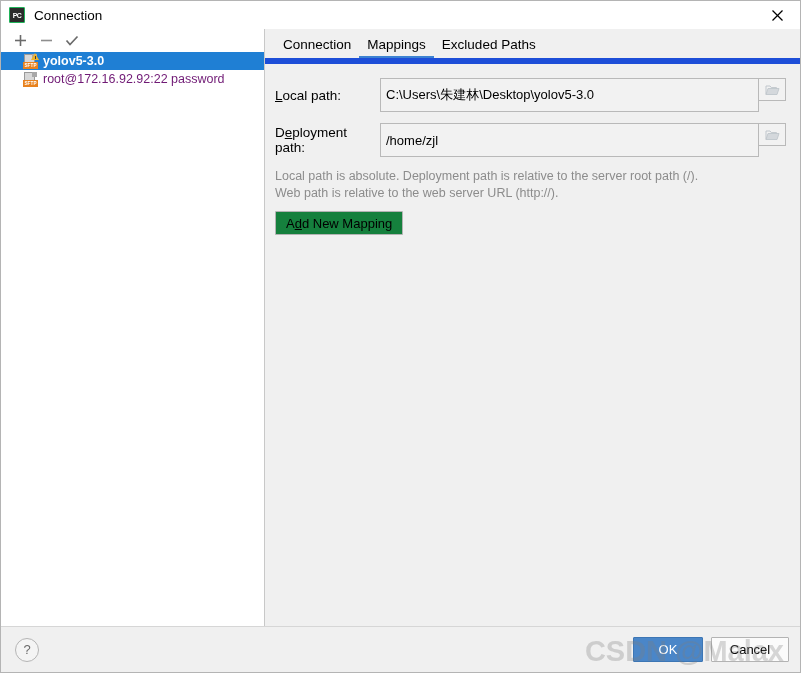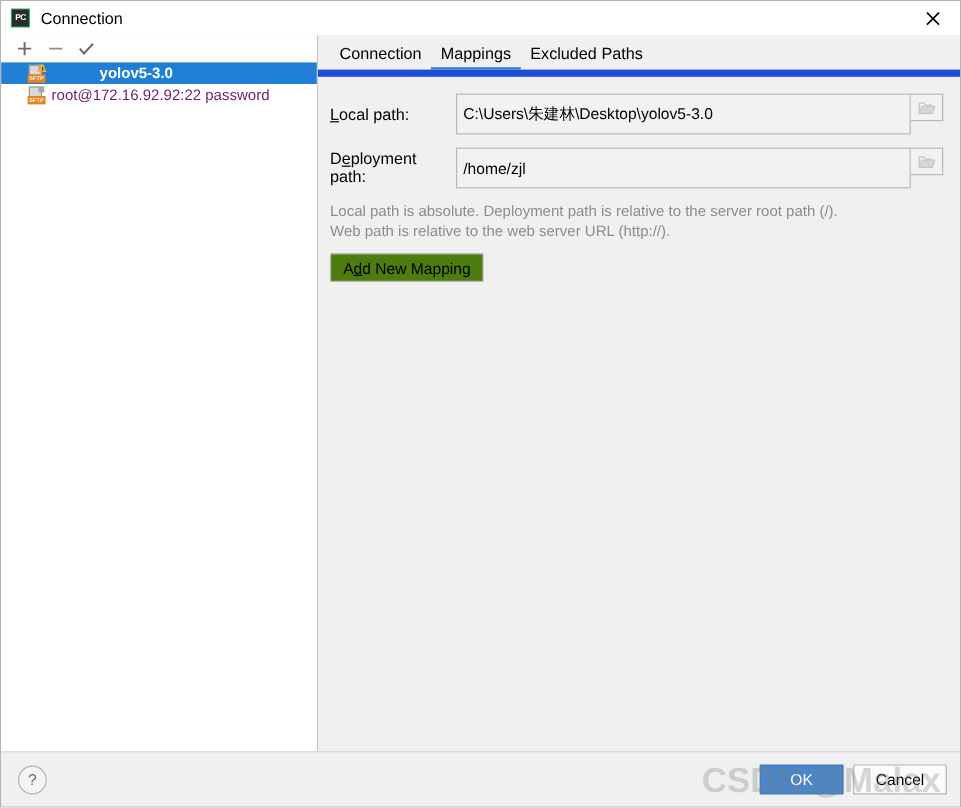--- a/index.html
+++ b/index.html
@@ -54,21 +54,21 @@
   .tb-btn{
     width:26px;height:22px;display:flex;align-items:center;justify-content:center;
     cursor:default;
   }
   .tb-btn svg{display:block;}
   .srv-list{flex:1;padding-top:1px;}
   .srv-row{
     height:18px;display:flex;align-items:center;
     padding-left:22px;cursor:default;
   }
-  .srv-row.selected{background:#1f7fd4;gap:40px;}
+  .srv-row.selected{background:#1f7fd4;}
   .srv-row.selected .srv-label{color:#ffffff;font-weight:bold;}
   .srv-label{font-size:12.5px;color:#701a75;white-space:nowrap;}
   .sftp-ico{
     position:relative;width:15px;height:15px;margin-right:5px;flex:0 0 auto;
   }
   .sftp-ico .doc{
     position:absolute;left:1px;top:0px;width:11px;height:9px;
     background:#d8d8d8;border:1px solid #9a9a9a;box-sizing:border-box;
   }
   .sftp-ico .fold{
@@ -123,21 +123,21 @@
     width:27px;height:23px;box-sizing:border-box;
     border:1px solid #b9b9b9;border-left:none;background:#f2f2f2;
     display:flex;align-items:center;justify-content:center;cursor:default;
   }
   .browse-btn svg{display:block;}
   .hint{
     margin-top:7px;margin-left:0px;font-size:12.5px;color:#8c8c8c;line-height:17px;
   }
   .add-btn{
     margin-top:9px;height:24px;padding:0 10px;
-    background:#4d7c0f;border:1px solid #b3b3b3;
+    background:#15803d;border:1px solid #b3b3b3;
     font-family:"Liberation Sans",sans-serif;font-size:13px;color:#000000;
     cursor:default;border-radius:1px;
   }
   .add-btn u{text-decoration:underline;}
   
   .footer{
     height:45px;min-height:45px;background:#f0f0f0;
     border-top:1px solid #d6d6d6;
     display:flex;align-items:center;position:relative;
   }

